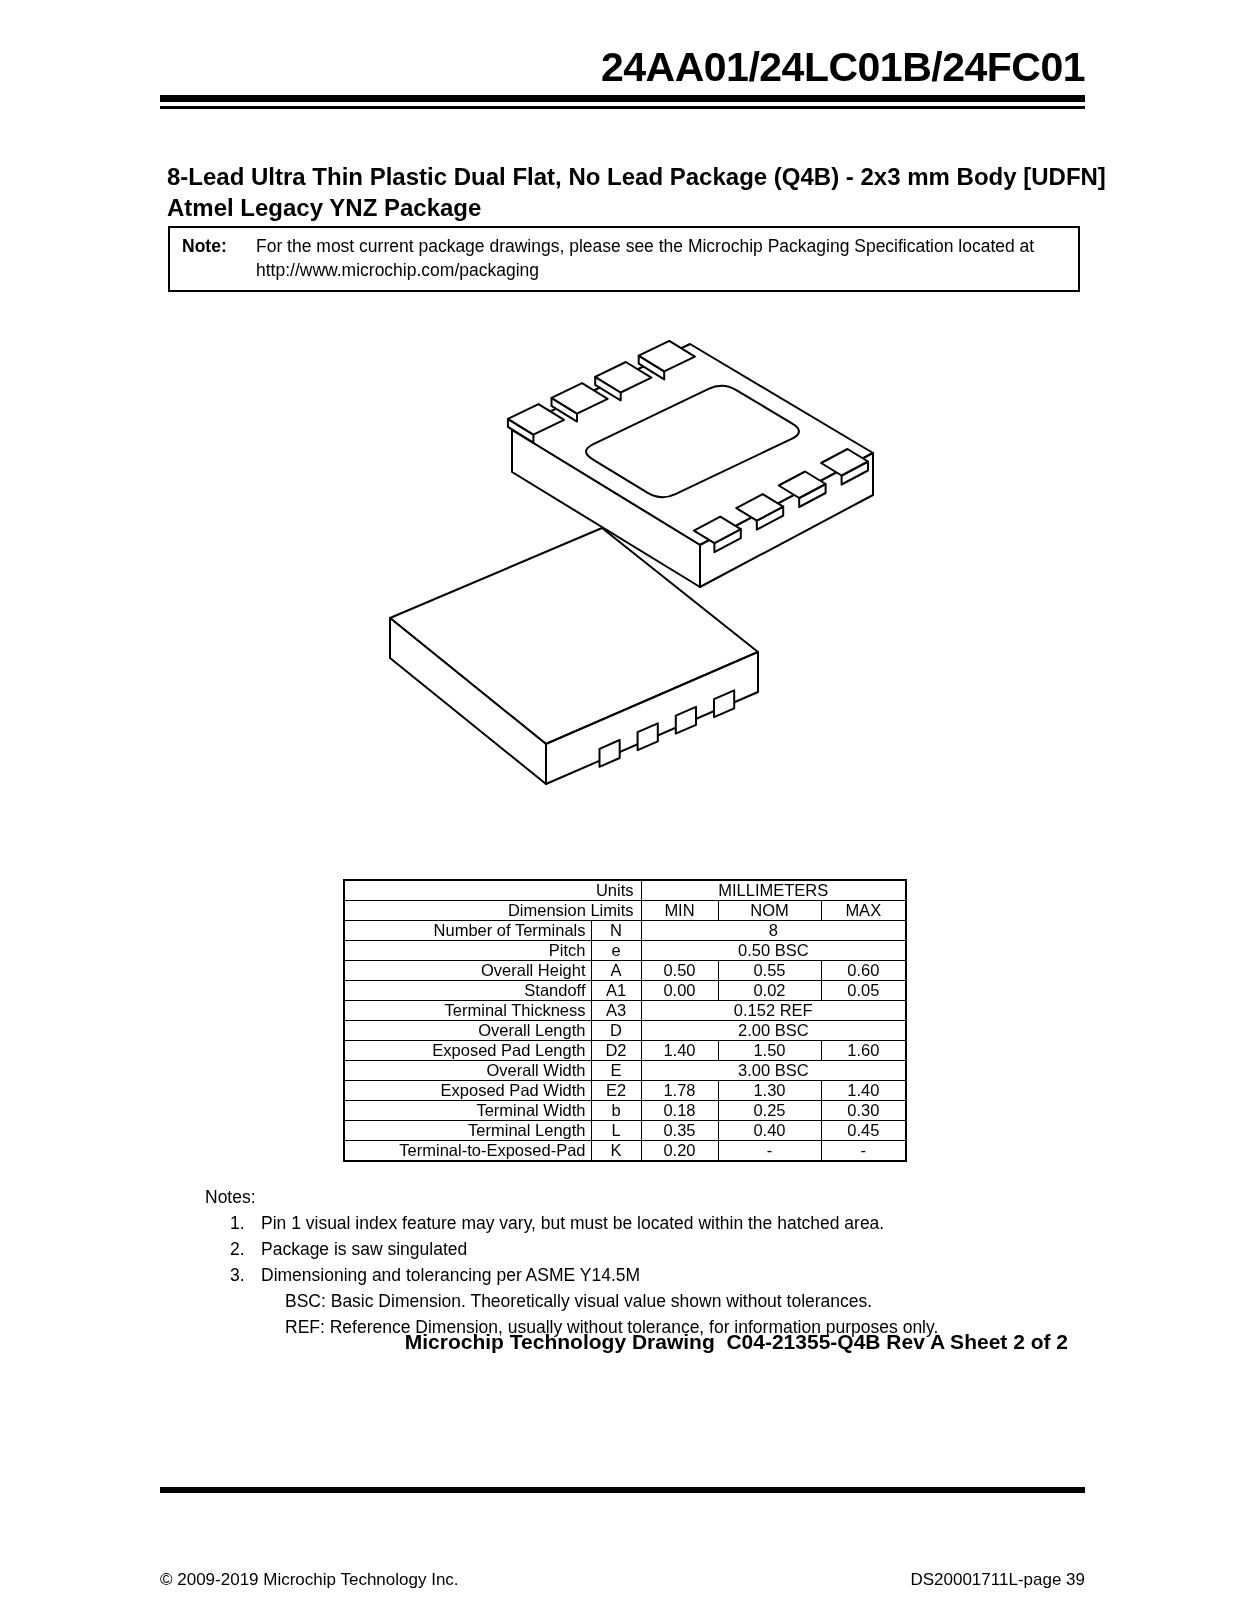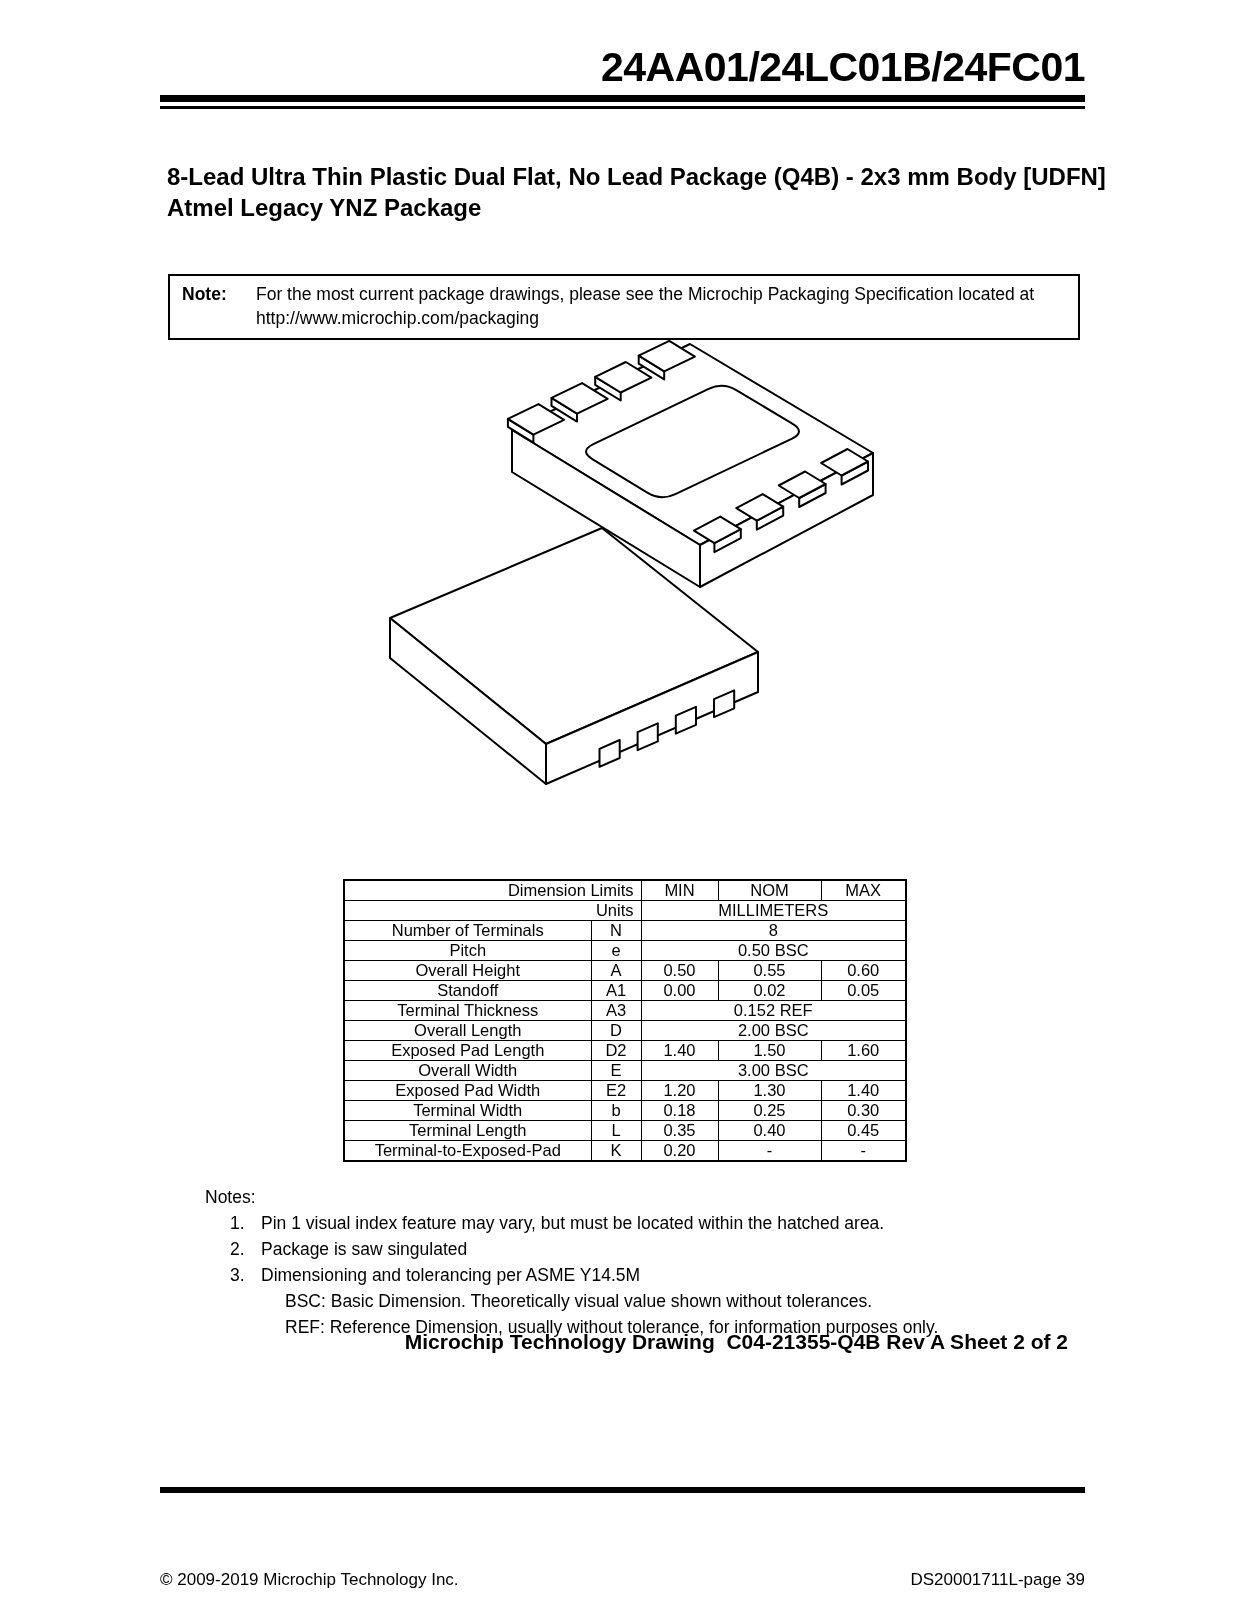--- a/index.html
+++ b/index.html
@@ -21,38 +21,38 @@
   .rule-thin  { top:106px; height:3px; }
   .section-heading {
     position:absolute; left:167px; top:161px; width:960px;
     font-size:24px; font-weight:700; line-height:31px;
   }
   .section-heading span { display:block; white-space:nowrap; }
   .note-box {
     position:absolute; left:168px; top:226px; width:912px; min-height:56px;
     border:2px solid #000; padding:6px 12px 8px 12px;
     display:flex; align-items:flex-start;
-    font-size:17.5px; line-height:24px;margin-top:48px;
+    font-size:17.5px; line-height:24px;
   }
   .note-label { font-weight:700; width:74px; flex:0 0 74px; }
   .note-body a { color:#000; text-decoration:none; display:block; cursor:pointer; }
   .drawing-area { position:absolute; left:370px; top:330px; width:520px; height:470px; }
   .drawing-area svg { width:100%; height:100%; }
   .drawing-area polygon, .drawing-area path {
     fill:#fff; stroke:#000; stroke-width:2; stroke-linejoin:round;
   }
   .dim-table {
     position:absolute; left:343px; top:879px; width:562px;
     border-collapse:collapse; table-layout:fixed;
     font-size:16.5px; border:2px solid #000;
   }
   .dim-table td { border:1px solid #000; height:20px; padding:0 5px; overflow:hidden; white-space:nowrap; }
   .dim-table td.hdr-right { text-align:right; padding-right:7px; }
   .dim-table td.center, .dim-table td.val, .dim-table td.sym { text-align:center; }
-  .dim-table td.lbl { text-align:center; }
+  .dim-table td.lbl { text-align:right; }
   .notes {
     position:absolute; left:205px; top:1184px; width:920px;
     font-size:17.5px; line-height:26px;
   }
   .note-item { display:flex; padding-left:25px; }
   .note-item .num { width:31px; flex:0 0 31px; }
   .note-sub { padding-left:80px; }
   .drawing-ref {
     position:absolute; top:1330px; right:169px;
     font-size:21px; white-space:pre;font-weight:bold;
@@ -132,29 +132,29 @@
   <table class="dim-table">
     <colgroup>
       <col style="width:247px">
         <col style="width:50px">
         <col style="width:77px">
         <col style="width:103px">
         <col style="width:85px">
     </colgroup>
     <thead>
       <tr>
+        <td class="hdr-right" colspan="2">Units</td>
+        <td class="center" colspan="3">MILLIMETERS</td>
+      </tr>
+      <tr>
         <td class="hdr-right" colspan="2">Dimension Limits</td>
         <td class="center">MIN</td>
         <td class="center">NOM</td>
         <td class="center">MAX</td>
       </tr>
-      <tr>
-        <td class="hdr-right" colspan="2">Units</td>
-        <td class="center" colspan="3">MILLIMETERS</td>
-      </tr>
     </thead>
     <tbody>
         <tr>
           <td class="lbl">Number of Terminals</td>
           <td class="sym">N</td>
           <td class="val" colspan="3">8</td>
         </tr>
         <tr>
           <td class="lbl">Pitch</td>
           <td class="sym">e</td>
@@ -192,21 +192,21 @@
           <td class="val">1.60</td>
         </tr>
         <tr>
           <td class="lbl">Overall Width</td>
           <td class="sym">E</td>
           <td class="val" colspan="3">3.00 BSC</td>
         </tr>
         <tr>
           <td class="lbl">Exposed Pad Width</td>
           <td class="sym">E2</td>
-          <td class="val">1.20</td>
+          <td class="val">1.78</td>
           <td class="val">1.30</td>
           <td class="val">1.40</td>
         </tr>
         <tr>
           <td class="lbl">Terminal Width</td>
           <td class="sym">b</td>
           <td class="val">0.18</td>
           <td class="val">0.25</td>
           <td class="val">0.30</td>
         </tr>

